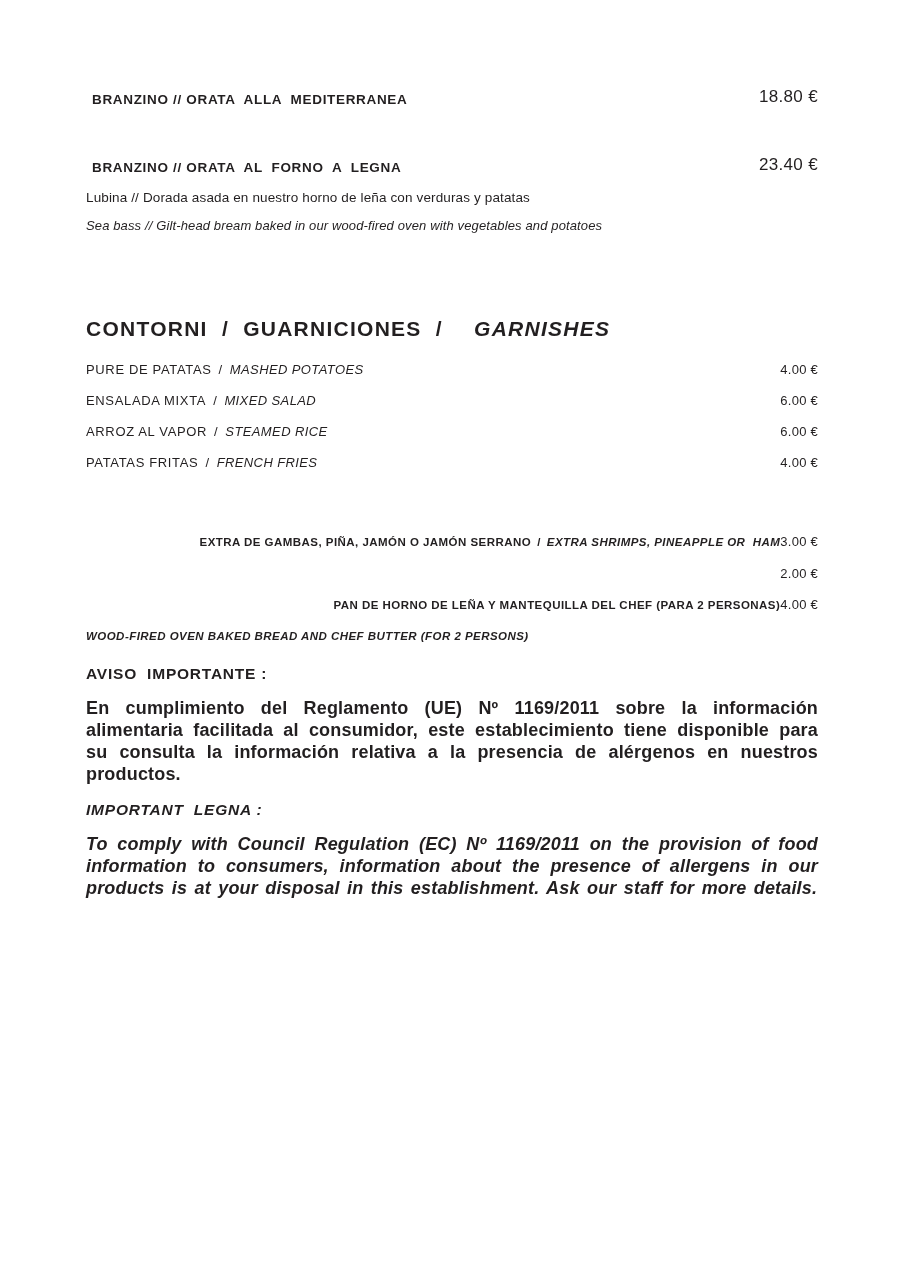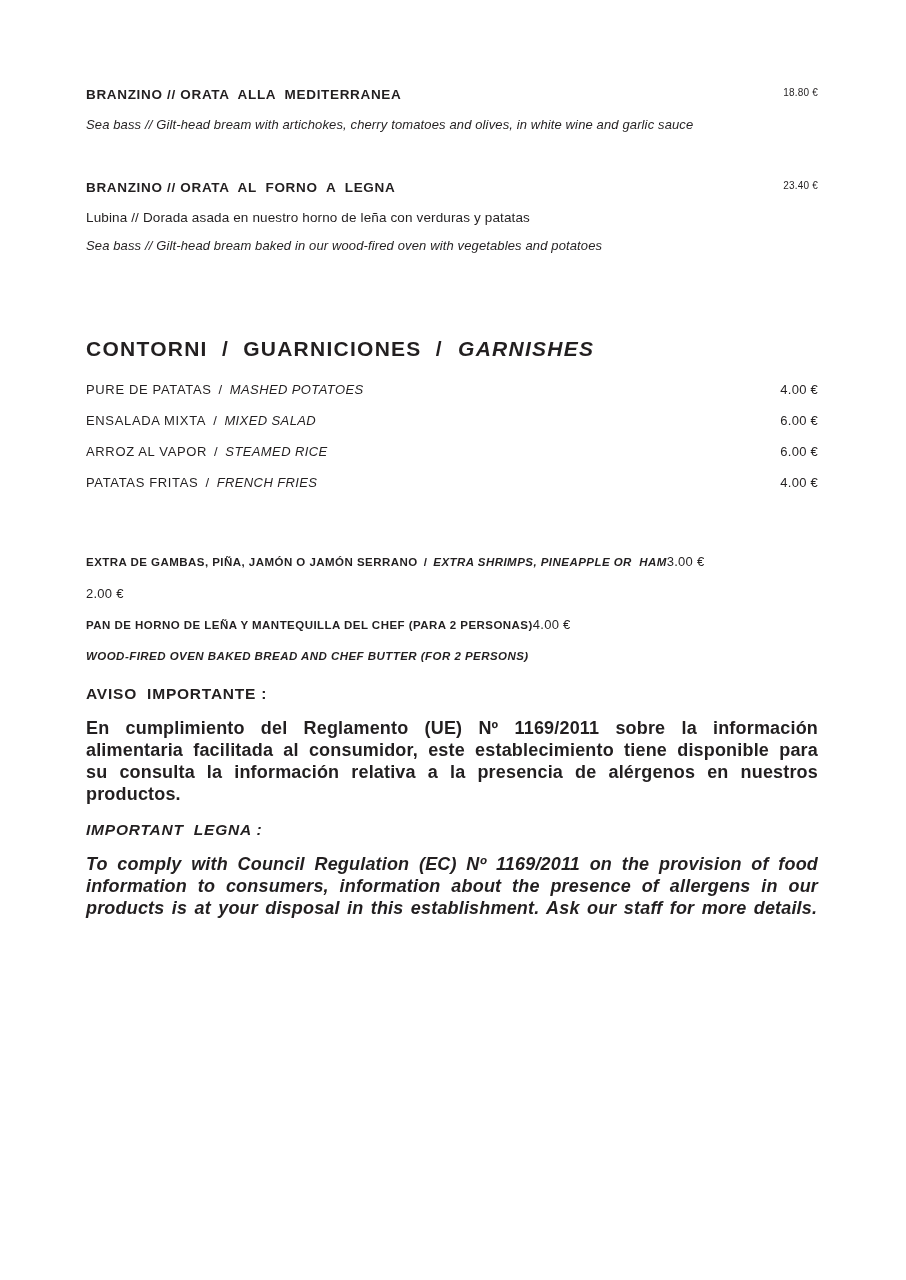--- a/index.html
+++ b/index.html
@@ -16,30 +16,31 @@
     height: 1280px;
     padding: 87px 88px 0 86px;
   }
   .pre { white-space: pre-wrap; }
   .italic { font-style: italic; }
 
   
   .dish-row {
     display: flex;
     justify-content: space-between;
-    align-items: flex-start;
+    align-items: flex-end;
     margin-bottom: 15px;
+    margin-left: 6px;
   }
   .dish-title {
     font-size: 13.5px;
     font-weight: bold;
     letter-spacing: 0.05em;
   }
   .price {
-    font-size: 10px;
+    font-size: 17px;
     font-weight: normal;
     letter-spacing: 0.02em;
     white-space: nowrap;
   }
   .desc {
     font-size: 13.5px;
     margin-bottom: 13px;
     letter-spacing: 0.01em;
   }
   .desc-en {
@@ -49,21 +50,21 @@
   }
   .dish + .dish { margin-top: 48px; }
 
   
   .section-title {
     margin-top: 84px;
     font-size: 21px;
     font-weight: bold;
     letter-spacing: 0.06em;
   }
-  .section-title .italic { margin-left: 8px; }
+  .section-title .italic { margin-left: 24px; }
 
   
   .garnish-list { margin-top: 20px; }
   .g-row {
     display: flex;
     justify-content: space-between;
     align-items: baseline;
     margin-bottom: 14px;
     line-height: 17px;
   }
@@ -72,21 +73,21 @@
     letter-spacing: 0.05em;
   }
   .g-name .sep { margin: 0 7px; }
   .g-name .italic { letter-spacing: 0.03em; }
   .g-row .price { font-size: 13px; }
 
   
   .extras-list { margin-top: 62px; }
   .x-row {
     display: flex;
-    justify-content: flex-start;
+    justify-content: flex-end;
     align-items: baseline;
     margin-bottom: 14px;
     line-height: 17px;
   }
   .x-label {
     font-size: 11.5px;
     font-weight: bold;
     letter-spacing: 0.04em;
   }
   .x-label .sep { margin: 0 6px; }
@@ -121,21 +122,20 @@
 </head>
 <body>
 
 <div class="page">
 
   <section class="dish">
     <div class="dish-row">
       <h3 class="dish-title pre">BRANZINO // ORATA  ALLA  MEDITERRANEA</h3>
       <span class="price">18.80 €</span>
     </div>
-    <p class="desc-en">Sea bass // Gilt-head bream with artichokes, cherry tomatoes and olives, in white wine and garlic sauce</p>
   </section>
 
   <section class="dish">
     <div class="dish-row">
       <h3 class="dish-title pre">BRANZINO // ORATA  AL  FORNO  A  LEGNA</h3>
       <span class="price">23.40 €</span>
     </div>
     <p class="desc">Lubina // Dorada asada en nuestro horno de leña con verduras y patatas</p>
     <p class="desc-en">Sea bass // Gilt-head bream baked in our wood-fired oven with vegetables and potatoes</p>
   </section>

